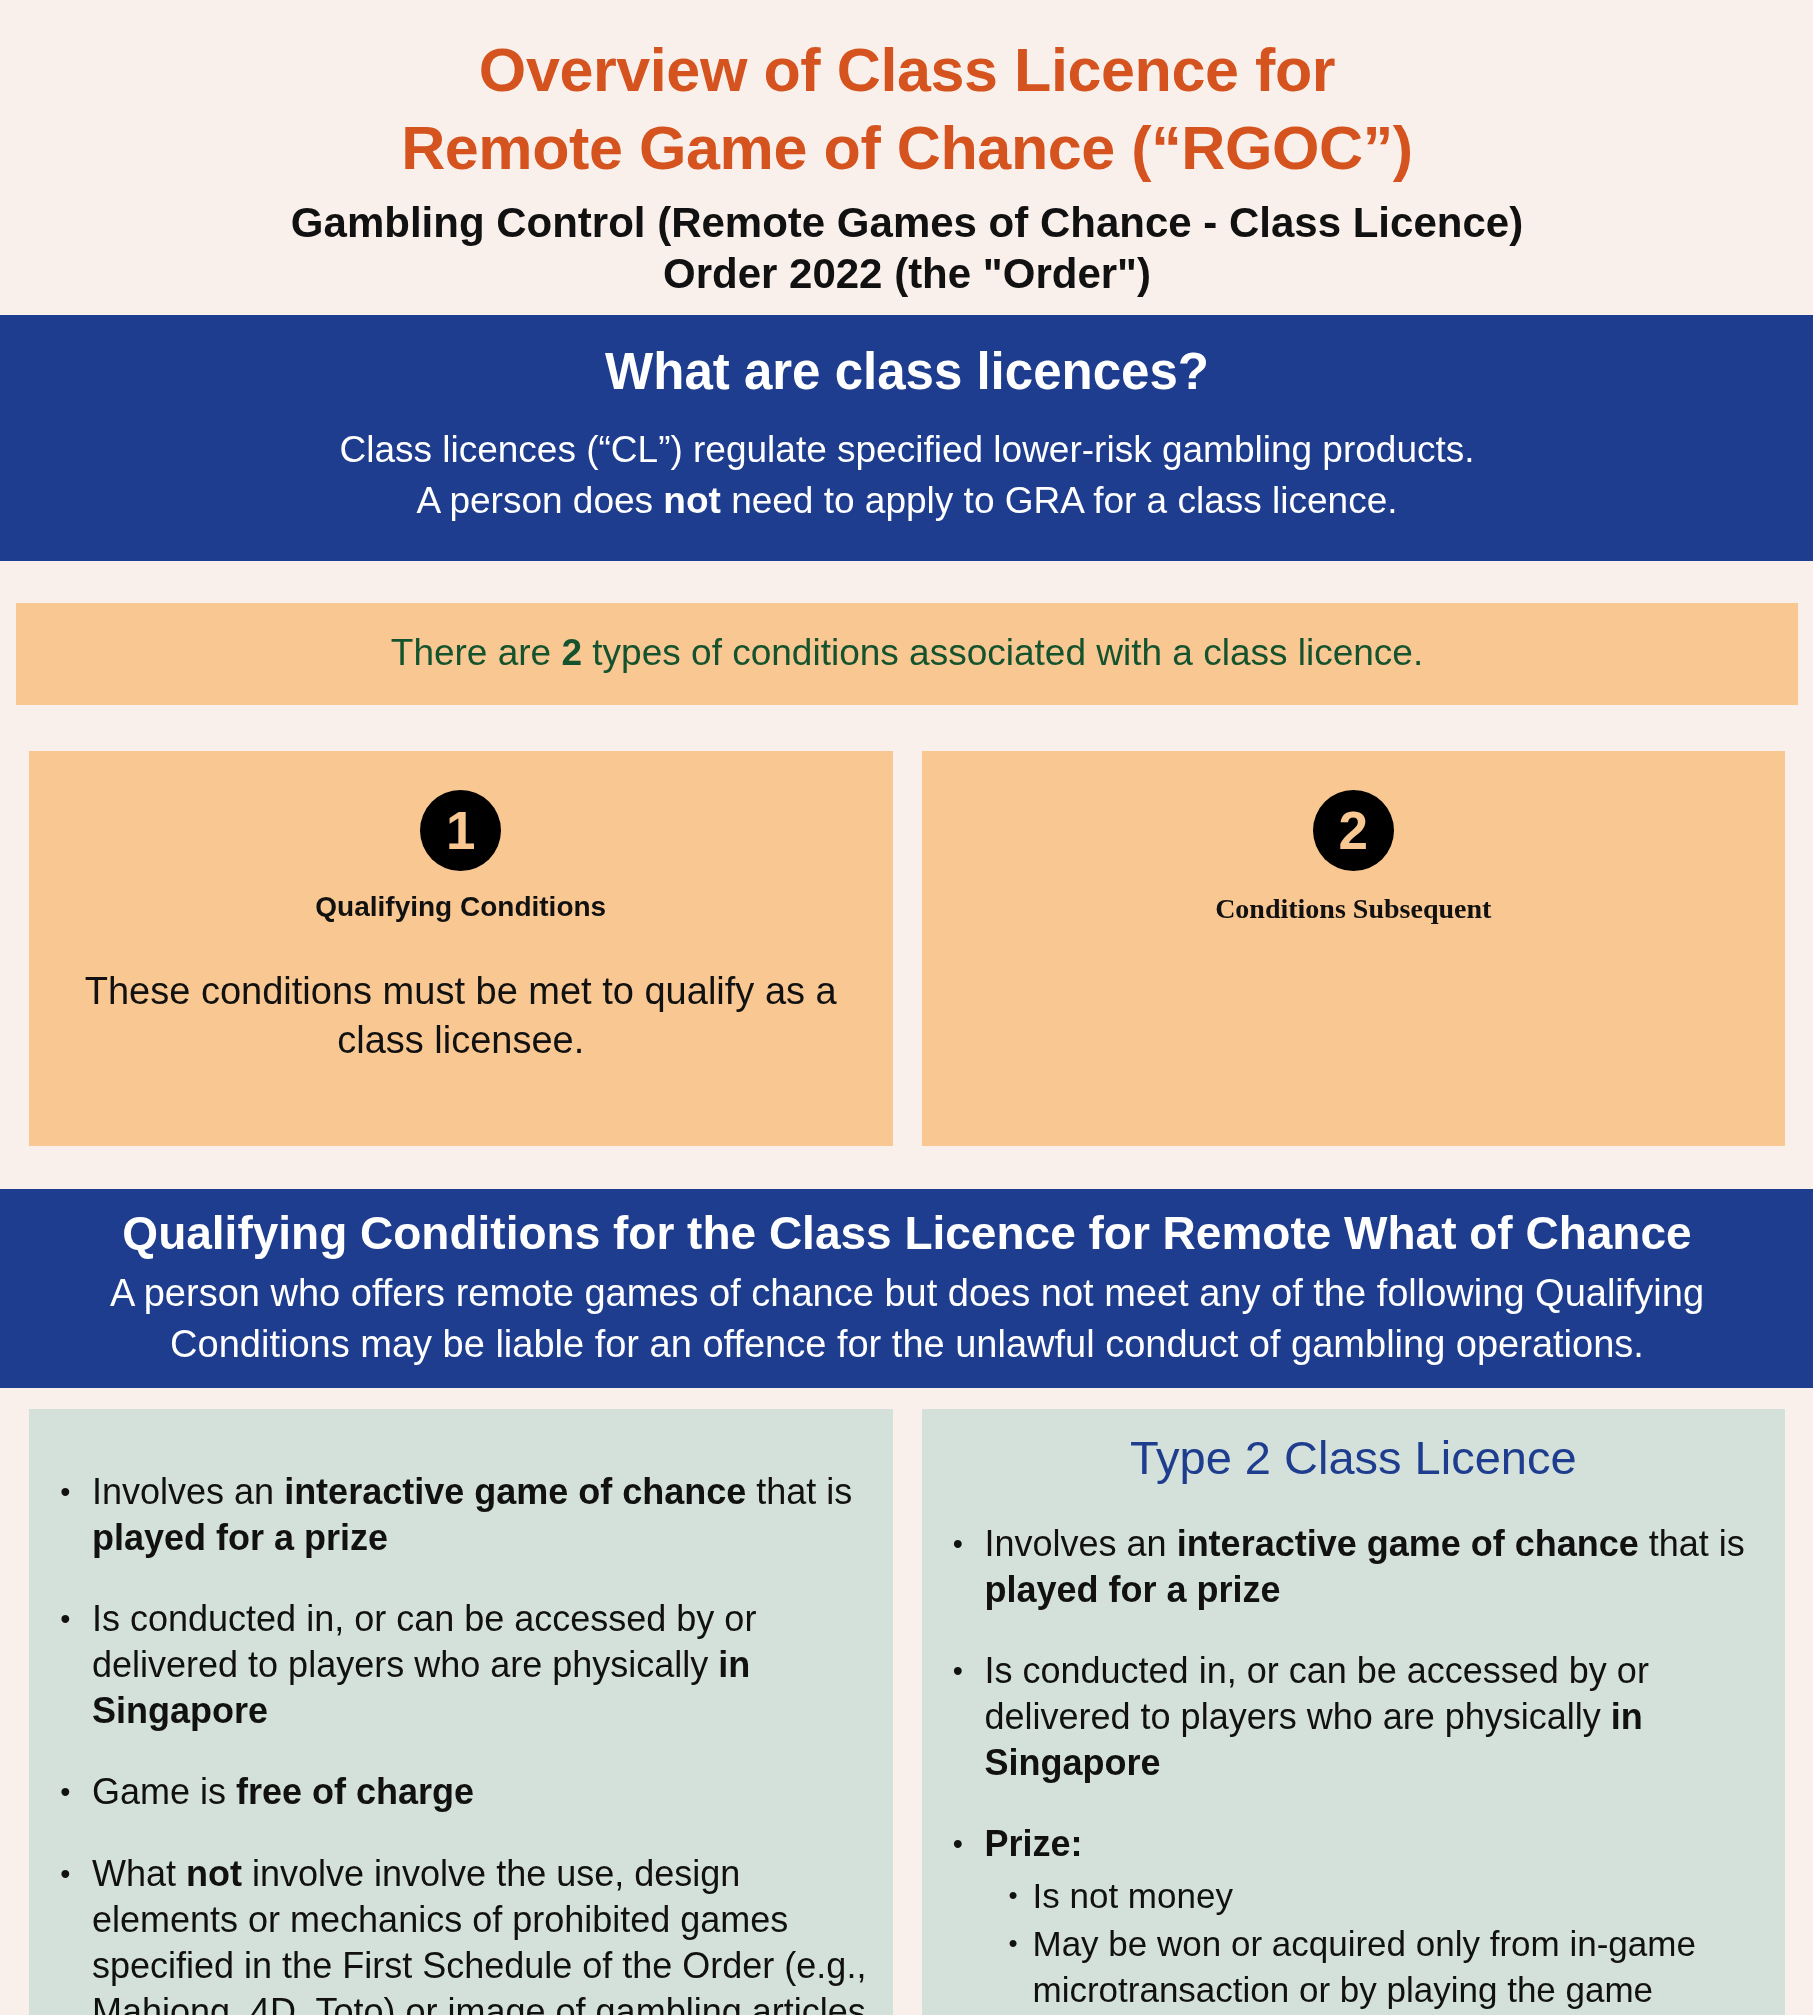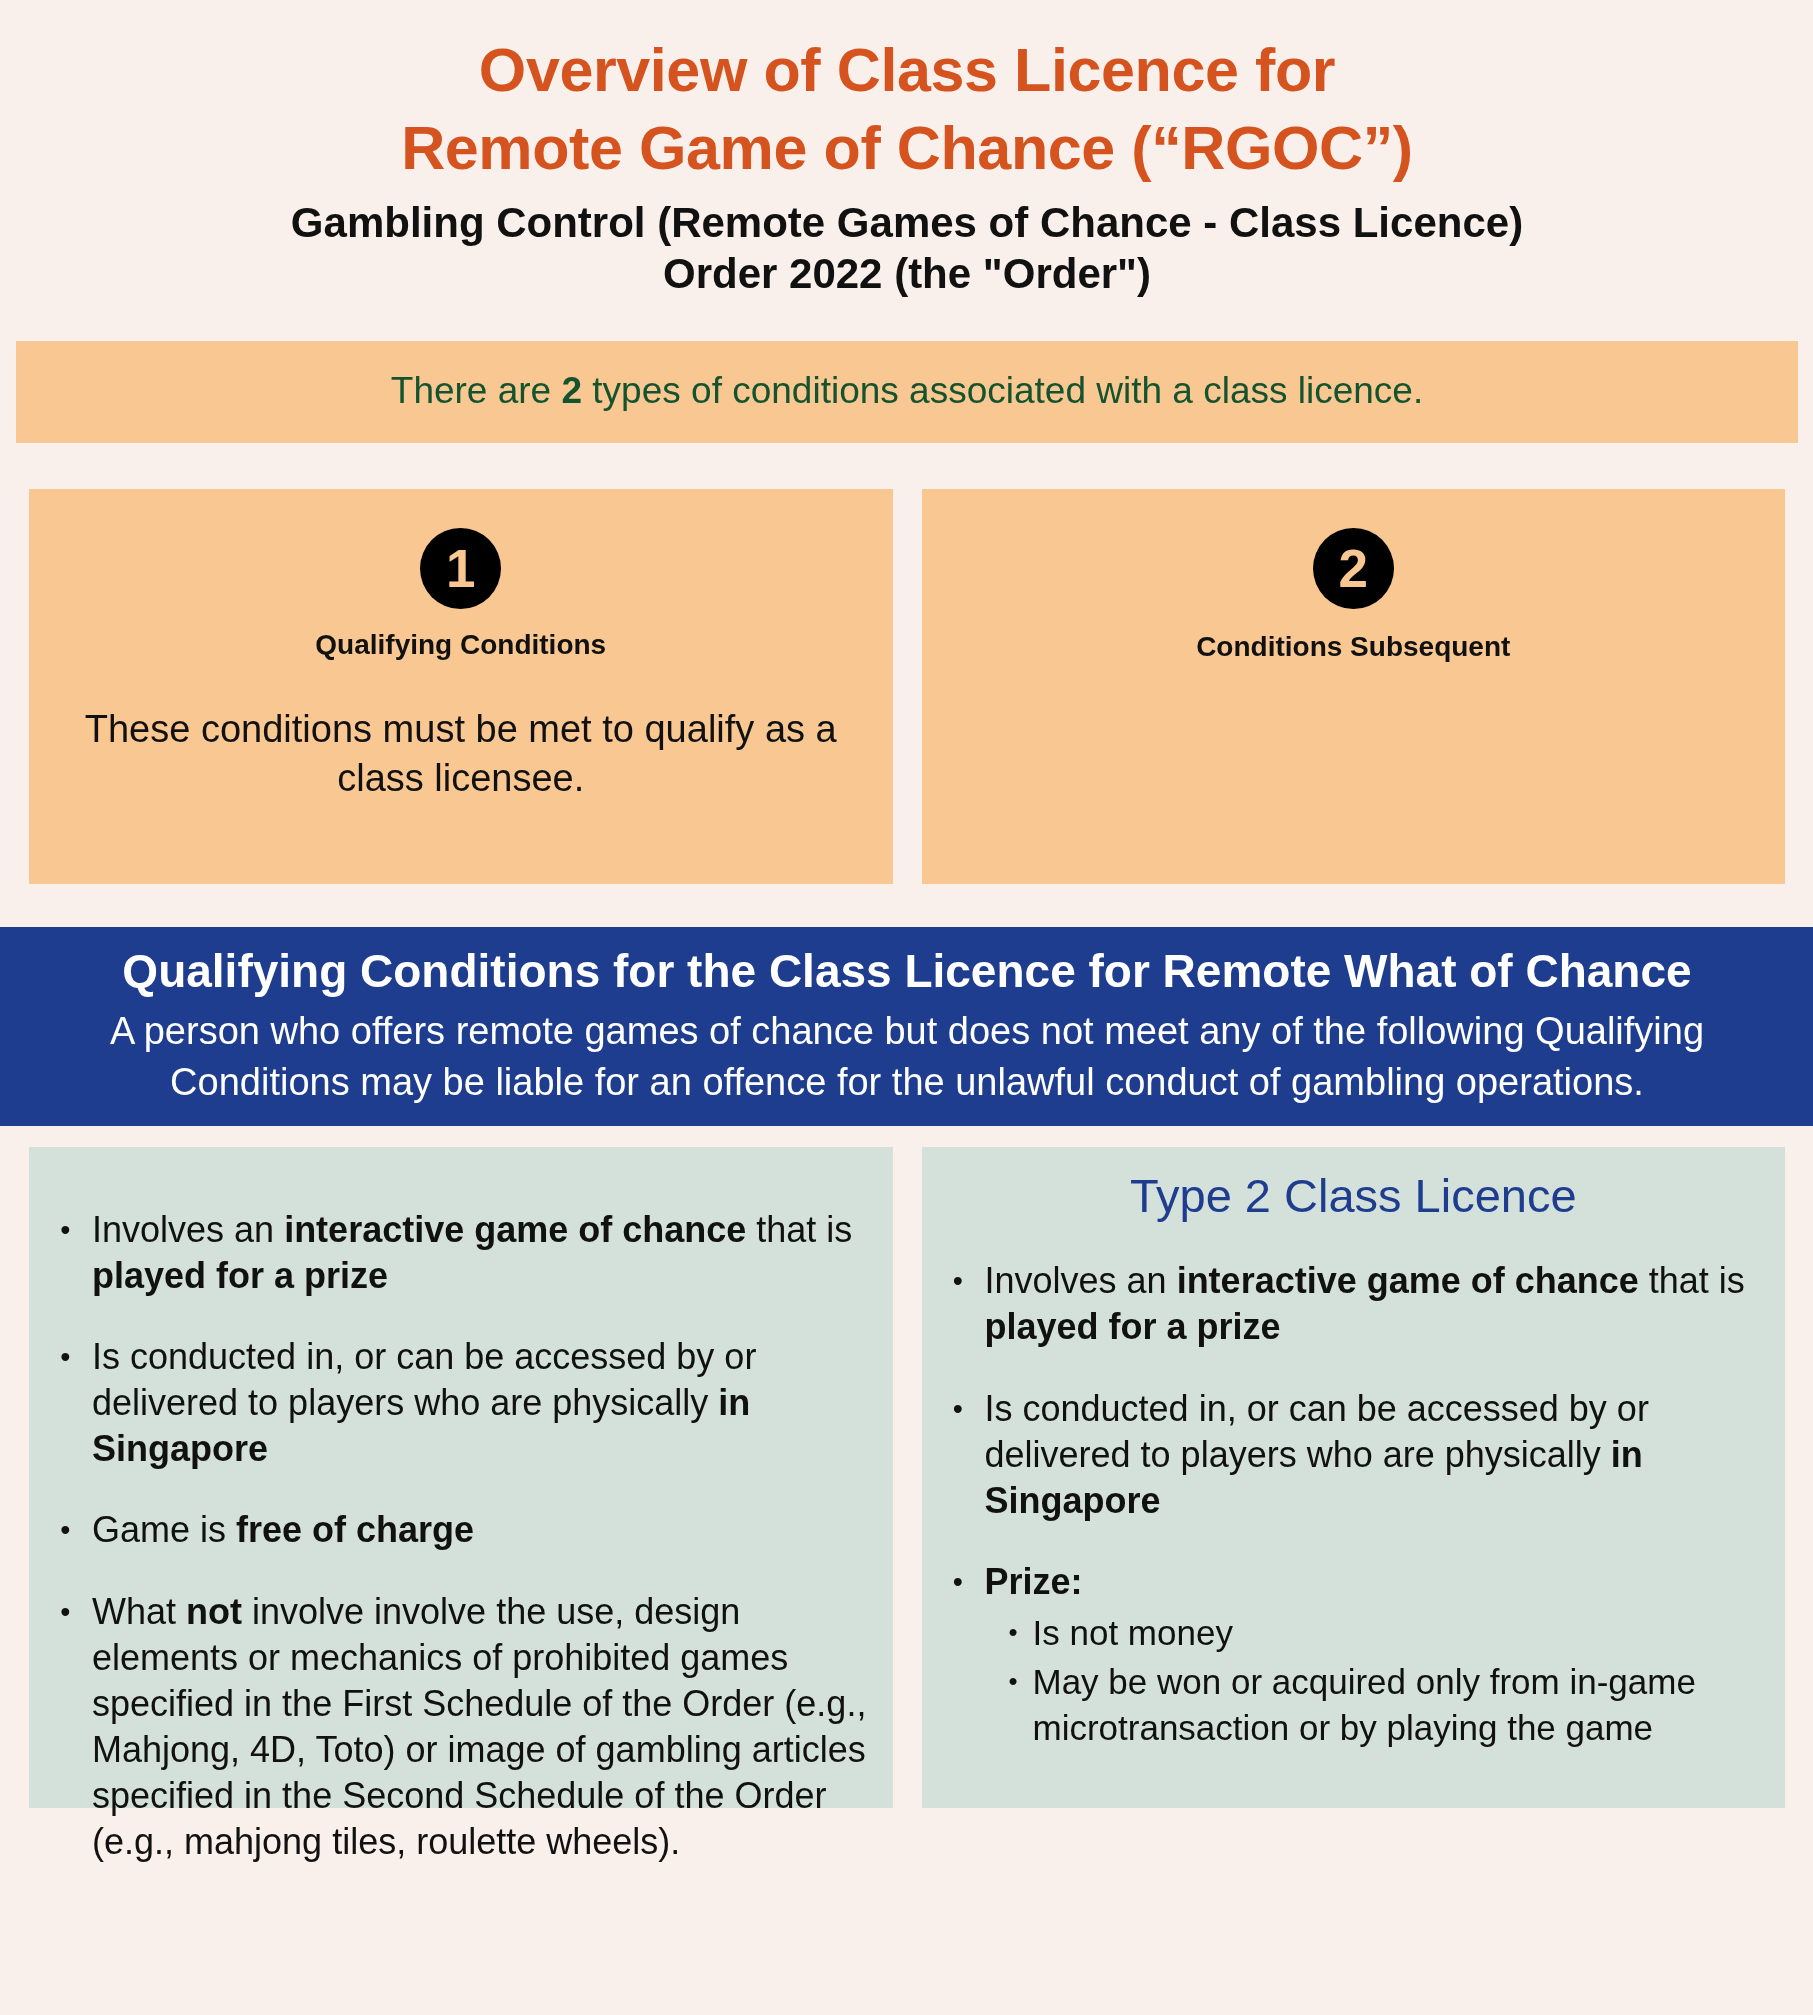--- a/index.html
+++ b/index.html
@@ -56,21 +56,21 @@
   }
   .badge {
     width: 81px; height: 81px; border-radius: 50%;
     background: #000; color: #f9c791;
     font-size: 53px; font-weight: bold;
     display: flex; align-items: center; justify-content: center;
     margin: 11.3px auto 0;
   }
   .ocard-title { font-size: 28px; font-weight: bold; color: #111; margin-top: 20px; }
   .ocard-body { font-size: 38px; color: #111; line-height: 1.3; margin-top: 44px; }
-  .ocard.right .ocard-title { margin-top: 22px; }
+  .ocard.right .ocard-title { margin-top: 22px; font-family: Liberation Serif, serif; }
   .ocard.right .ocard-body { margin-top: 36px; }
 
   
   .gcard { background: #d4e1da; padding: 22.6px 24px 24px; }
   .gcard.tall { height: 661px; }
   .gcard-title {
     text-align: center; color: #1e3d8f;
     font-size: 47px; font-weight: normal; line-height: 1.1;
   }
   .bullets { margin-top: 37px; }
@@ -97,20 +97,27 @@
     <div class="title">
       <div>Overview of Class Licence for</div>
       <div>Remote Game of Chance (“RGOC”)</div>
     </div>
     <div class="subtitle">
       <div>Gambling Control (Remote Games of Chance - Class Licence)</div>
       <div>Order 2022 (the "Order")</div>
     </div>
   </div>
 
+  <div class="blue-band band-1">
+    <div class="band-title">What are class licences?</div>
+    <div class="band-body">
+      <div>Class licences (“CL”) regulate specified lower-risk gambling products.</div>
+      <div><span>A person does </span><b>not</b><span> need to apply to GRA for a class licence.</span></div>
+    </div>
+  </div>
 
   <div class="orange-strip">
     <span>There are </span><b>2</b><span> types of conditions associated with a class licence.</span>
   </div>
 
   <div class="row cond">
     <div class="col">
       <div class="ocard left">
         <div class="badge">1</div>
         <div class="ocard-title">Qualifying Conditions</div>

